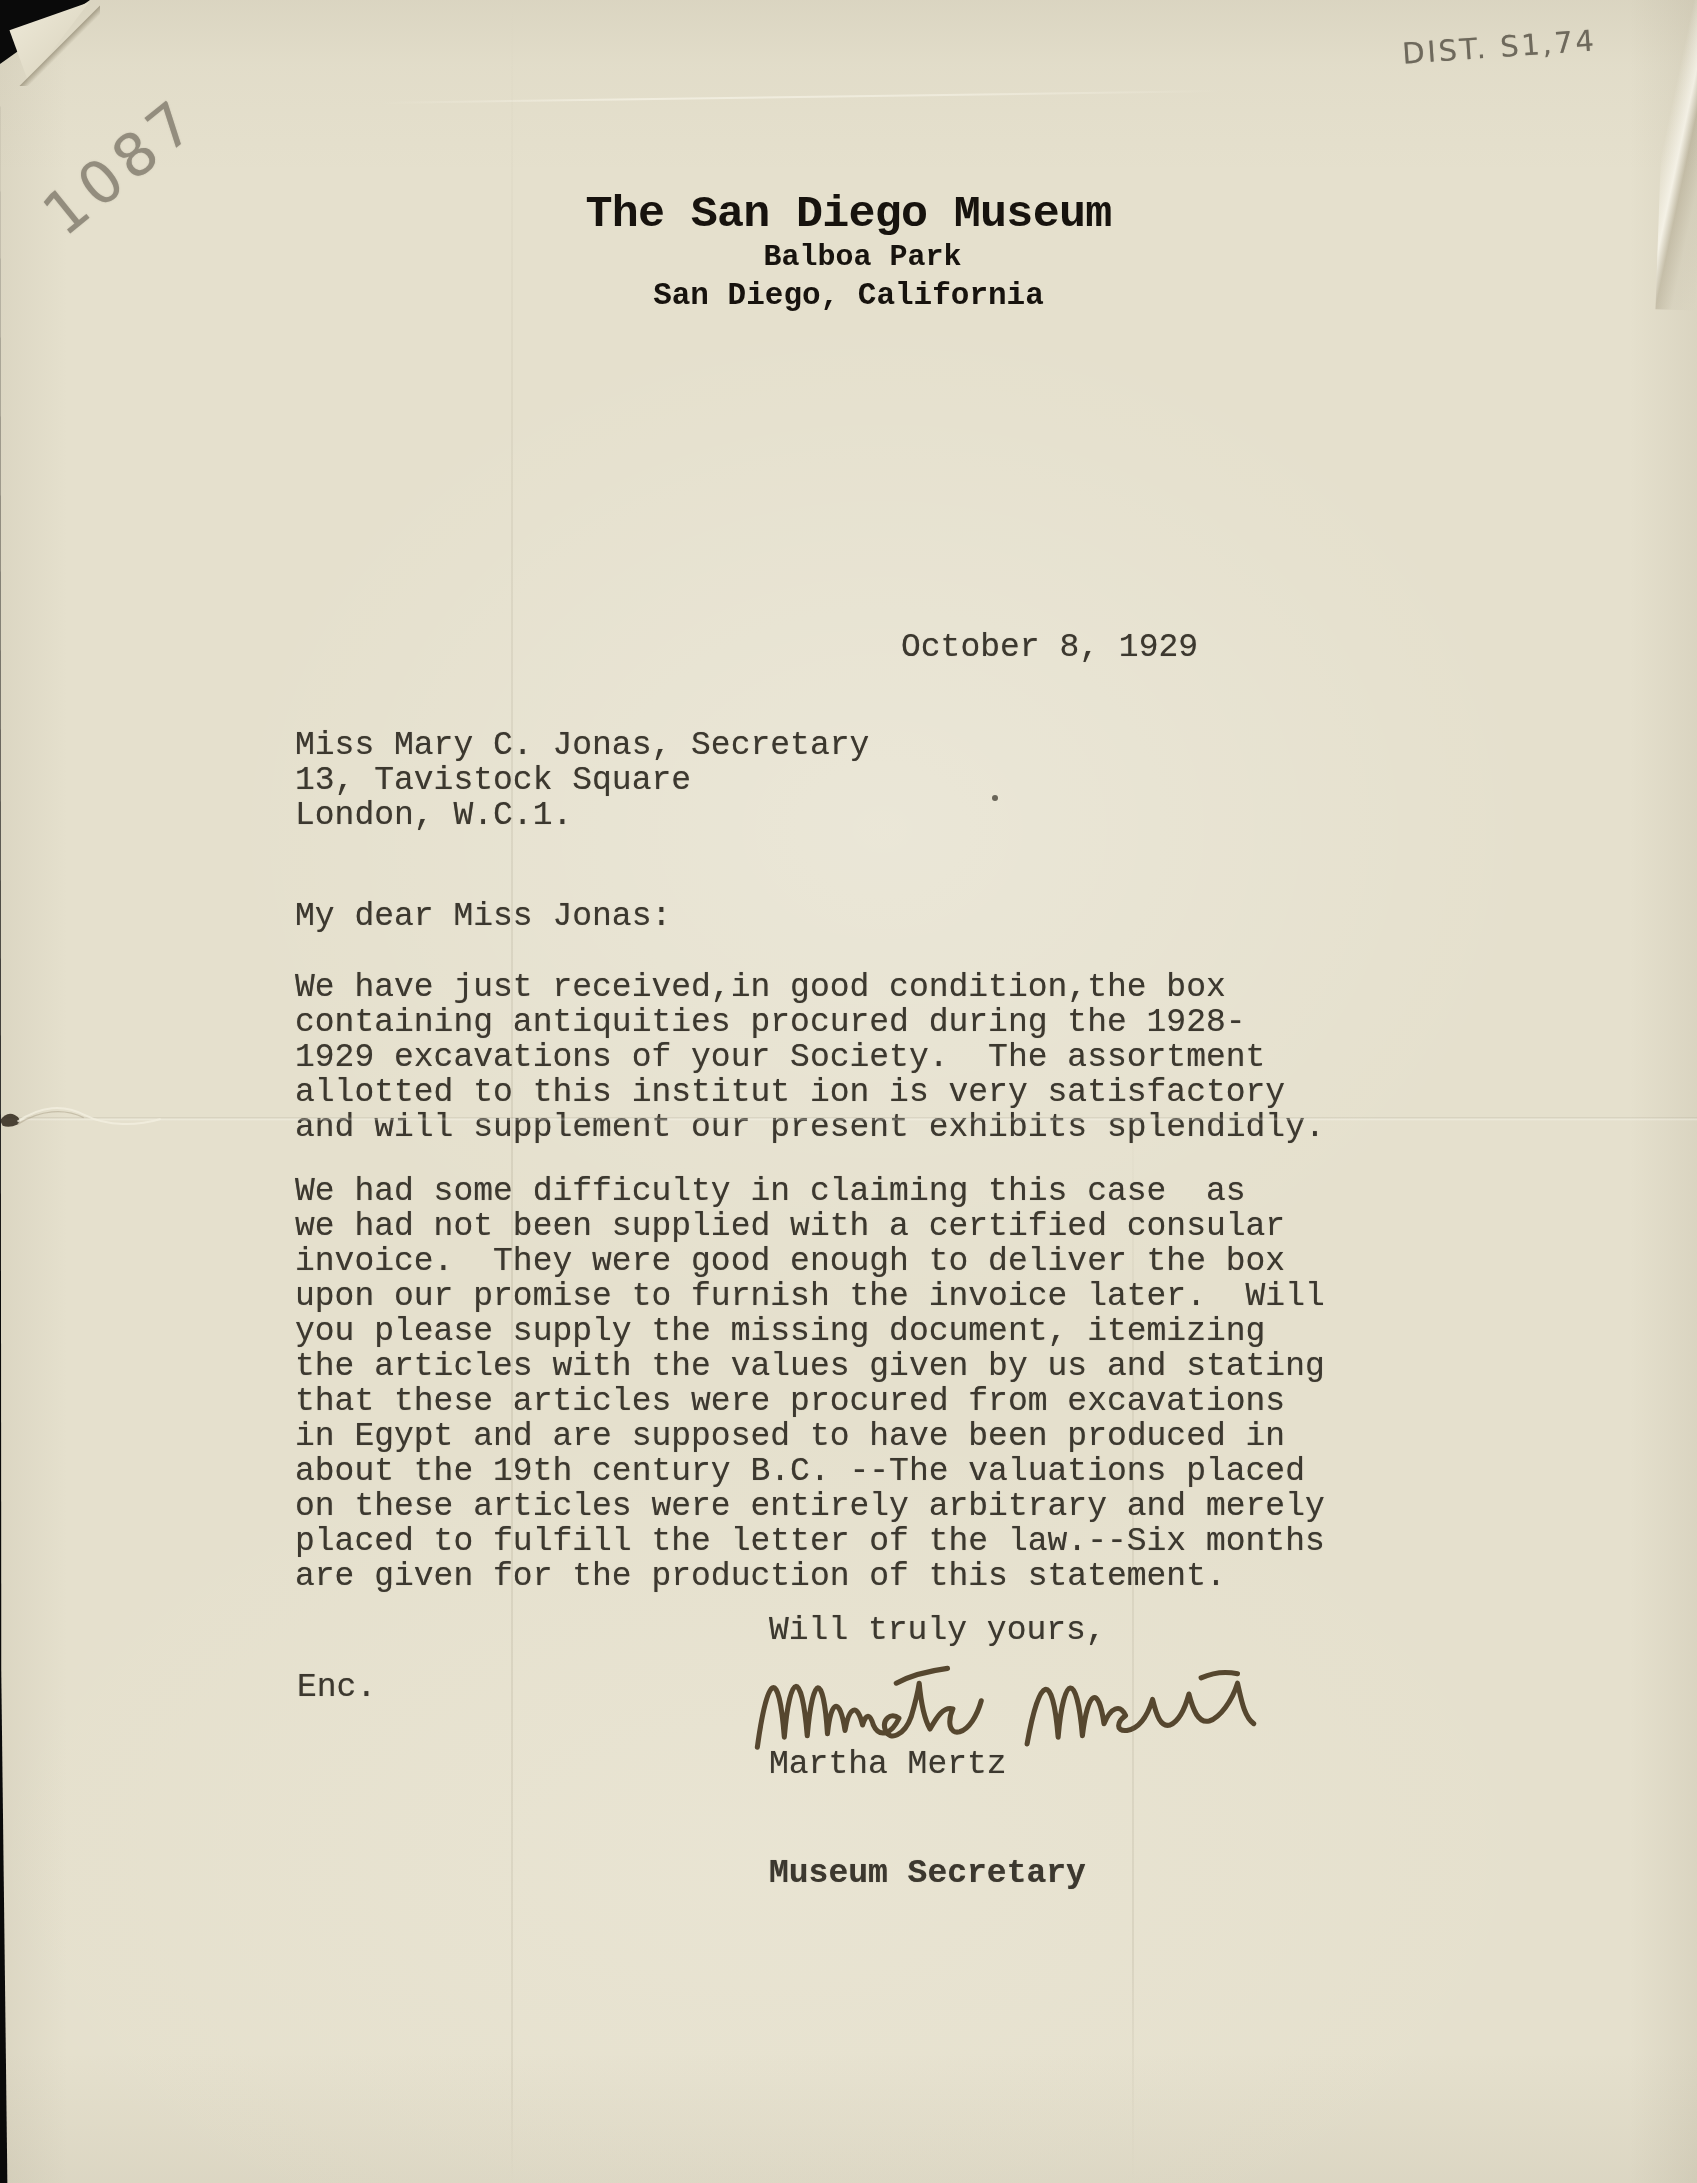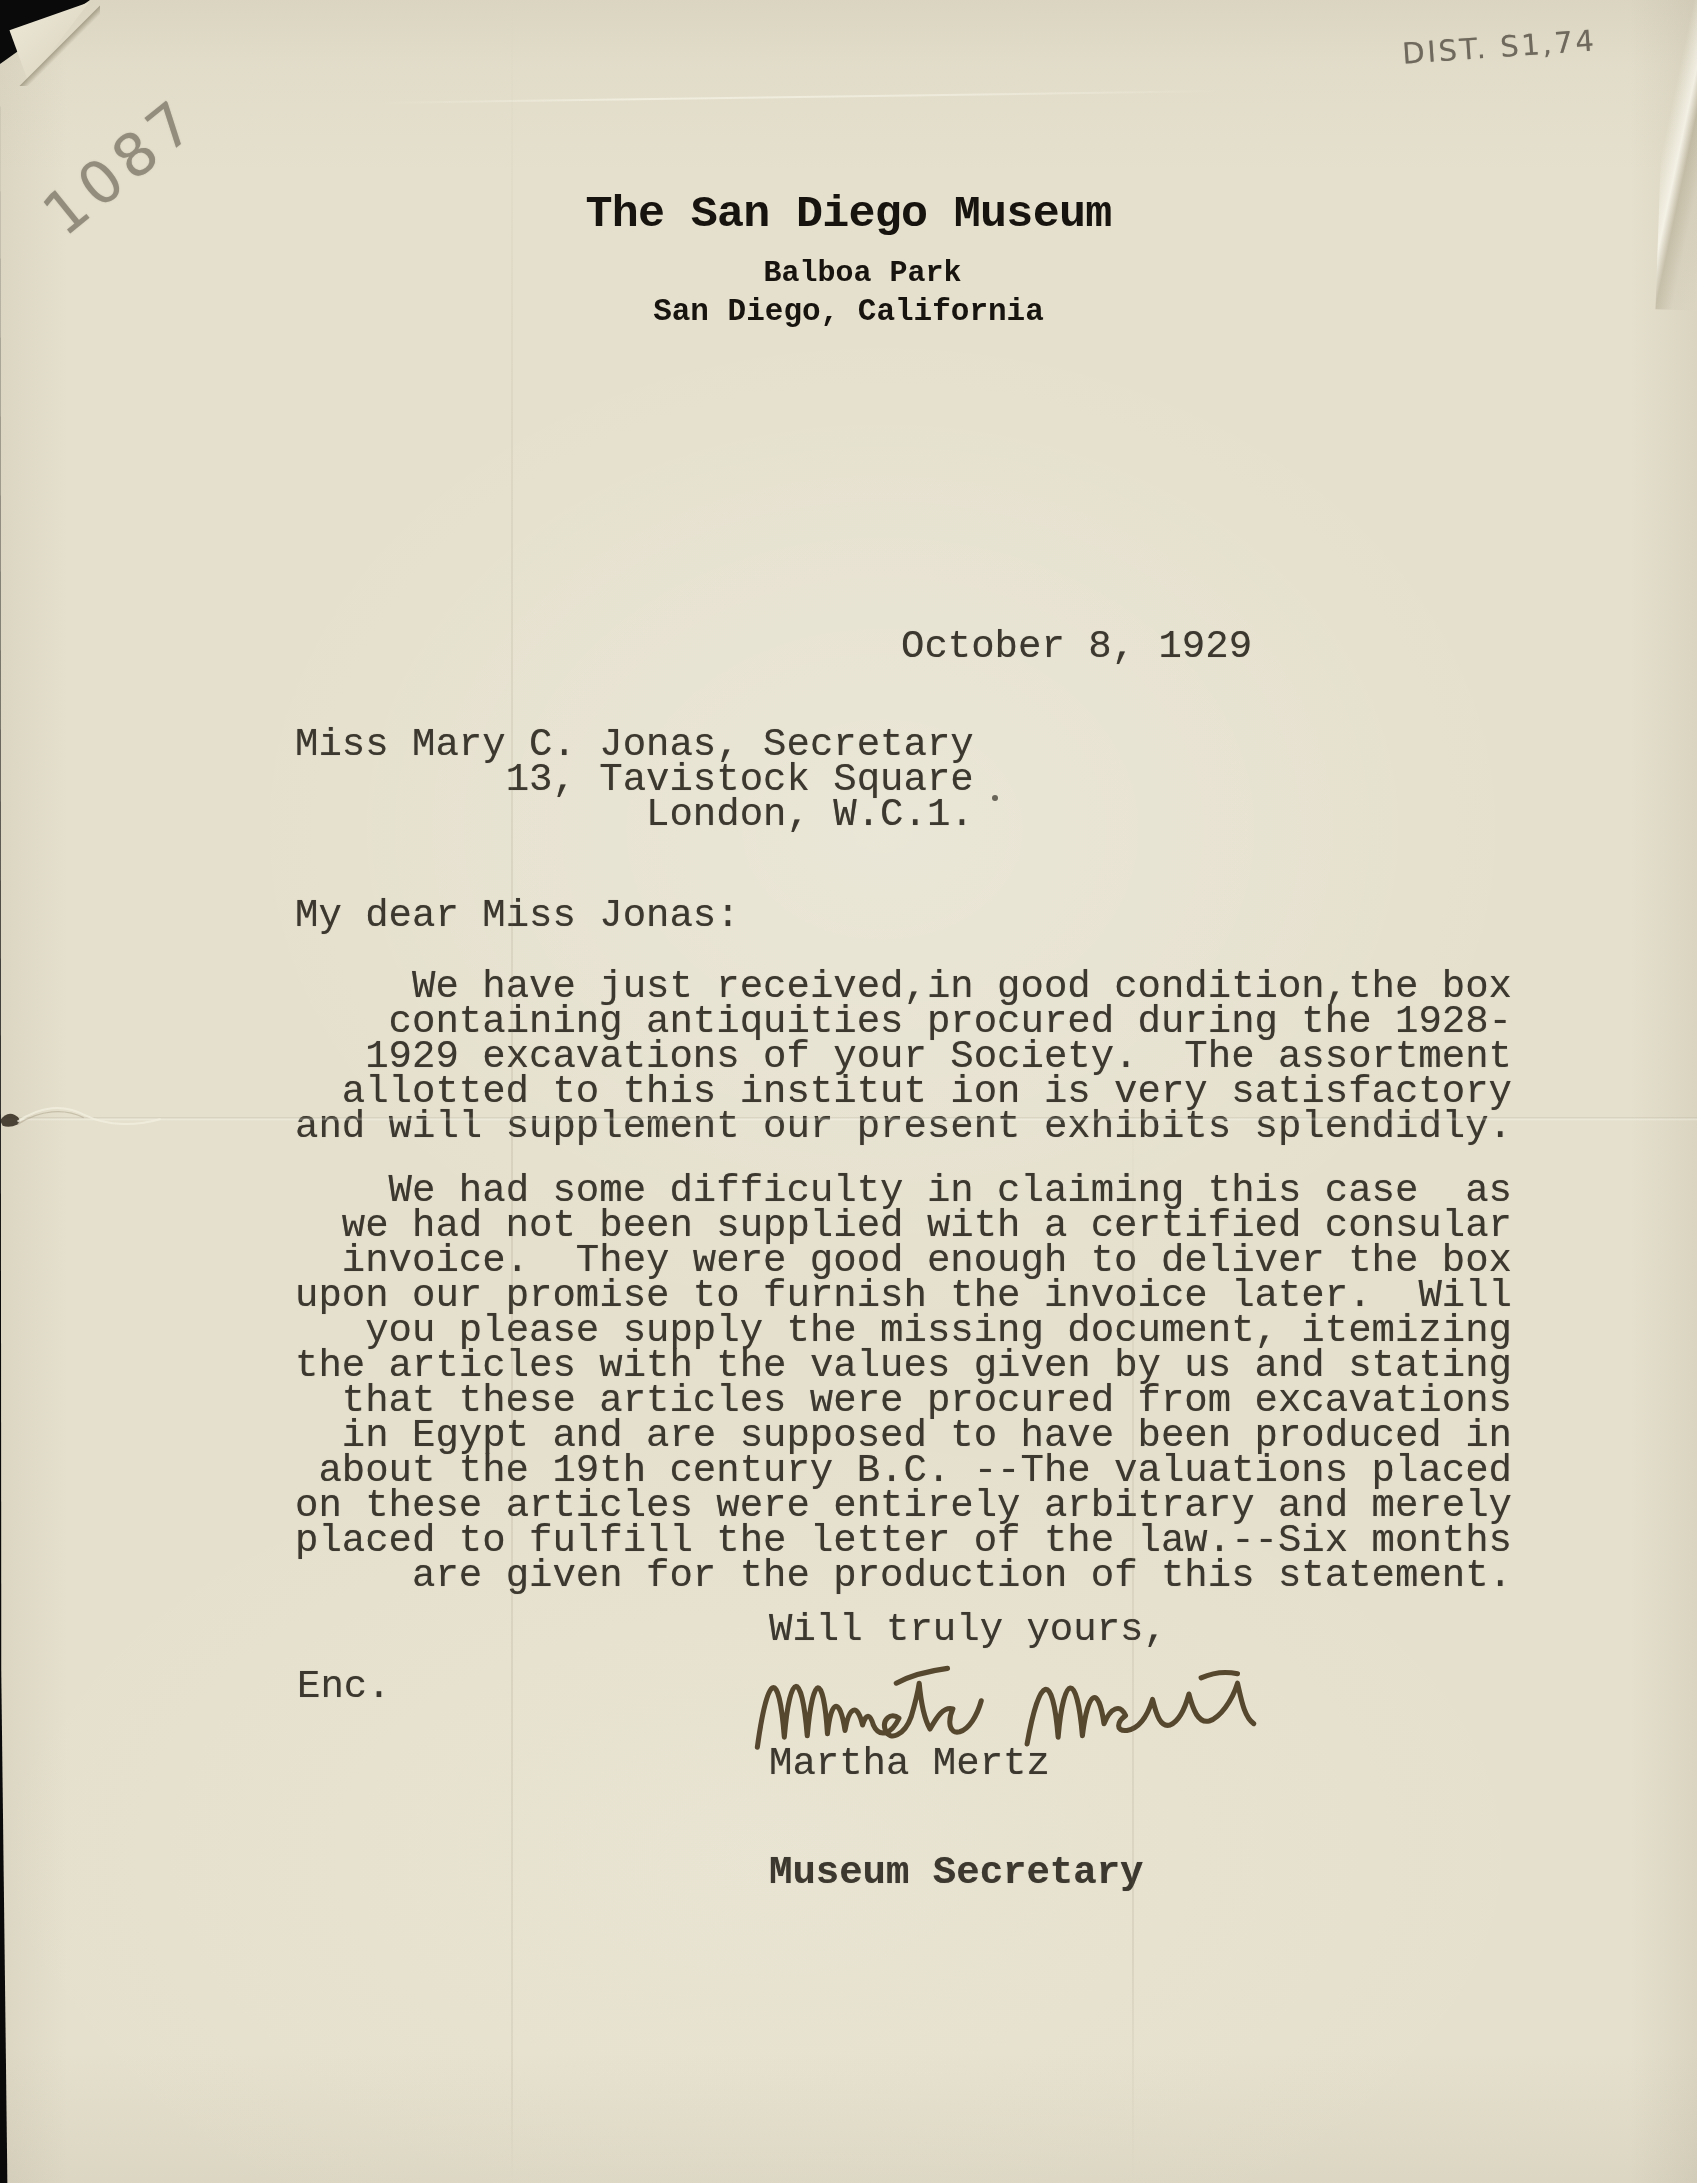--- a/index.html
+++ b/index.html
@@ -28,27 +28,27 @@
   .crease-v-1{left:511px;top:0;width:2px;height:100%;
     background:linear-gradient(180deg, rgba(120,110,85,0) 0%, rgba(120,110,85,0.10) 25%, rgba(120,110,85,0.14) 60%, rgba(120,110,85,0.10) 95%, rgba(120,110,85,0) 100%);}
   .crease-v-2{left:1132px;top:1080px;width:2px;height:1103px;
     background:linear-gradient(180deg, rgba(120,110,85,0) 0%, rgba(120,110,85,0.10) 30%, rgba(120,110,85,0.12) 80%, rgba(120,110,85,0) 100%);}
   .crease-right-top{right:-4px;top:-6.7px;width:40px;height:317px;transform:rotate(2deg);
     background:linear-gradient(100deg, rgba(120,110,85,0) 30%, rgba(253,251,243,0.7) 48%, rgba(130,118,90,0.28) 58%, rgba(120,110,85,0.06) 75%, rgba(120,110,85,0) 100%);}
   
   .tear{position:absolute;left:0;top:1092px;width:162px;height:54px;}
   
   .typed{position:absolute;font-family:"Liberation Mono","DejaVu Sans Mono",monospace;
-    font-size:39px;line-height:35px;color:#3c382f;white-space:pre;
-    text-shadow:0 0 0.7px rgba(60,56,47,0.55);text-align:right;}
+    font-size:33px;line-height:35px;color:#3c382f;white-space:pre;
+    text-shadow:0 0 0.7px rgba(60,56,47,0.55);}
   
   .letterhead{position:absolute;left:0;right:0;top:190px;text-align:center;
     font-family:Liberation Mono, monospace;font-weight:bold;color:#17130e;}
   .lh-name{font-size:45px;line-height:49px;letter-spacing:-0.7px;}
-  .lh-line2{font-size:30px;line-height:34px;margin-top:17px;padding-left:28px;}
+  .lh-line2{font-size:30px;line-height:34px;margin-top:1px;padding-left:28px;}
   .lh-line3{font-size:31px;line-height:35px;margin-top:4px;}
   
   .pencil{position:absolute;font-family:"DejaVu Sans",sans-serif;color:#8b8577;}
   .num-annotation{left:32px;top:132px;font-size:59px;transform:rotate(-39deg);
     letter-spacing:6.7px;color:#938d7e;text-shadow:0 0 1.3px rgba(147,141,126,0.5);}
   .dist-annotation{left:1402px;top:30px;font-size:29px;transform:rotate(-4deg);
     letter-spacing:2.7px;color:#6e695c;text-shadow:0 0 0.7px rgba(110,105,92,0.5);}
   .ink-speck{position:absolute;left:992px;top:795px;width:6px;height:6px;border-radius:50%;
     background:rgba(62,57,47,0.75);}
   .signature{position:absolute;left:737px;top:1636px;width:533px;height:145px;}

